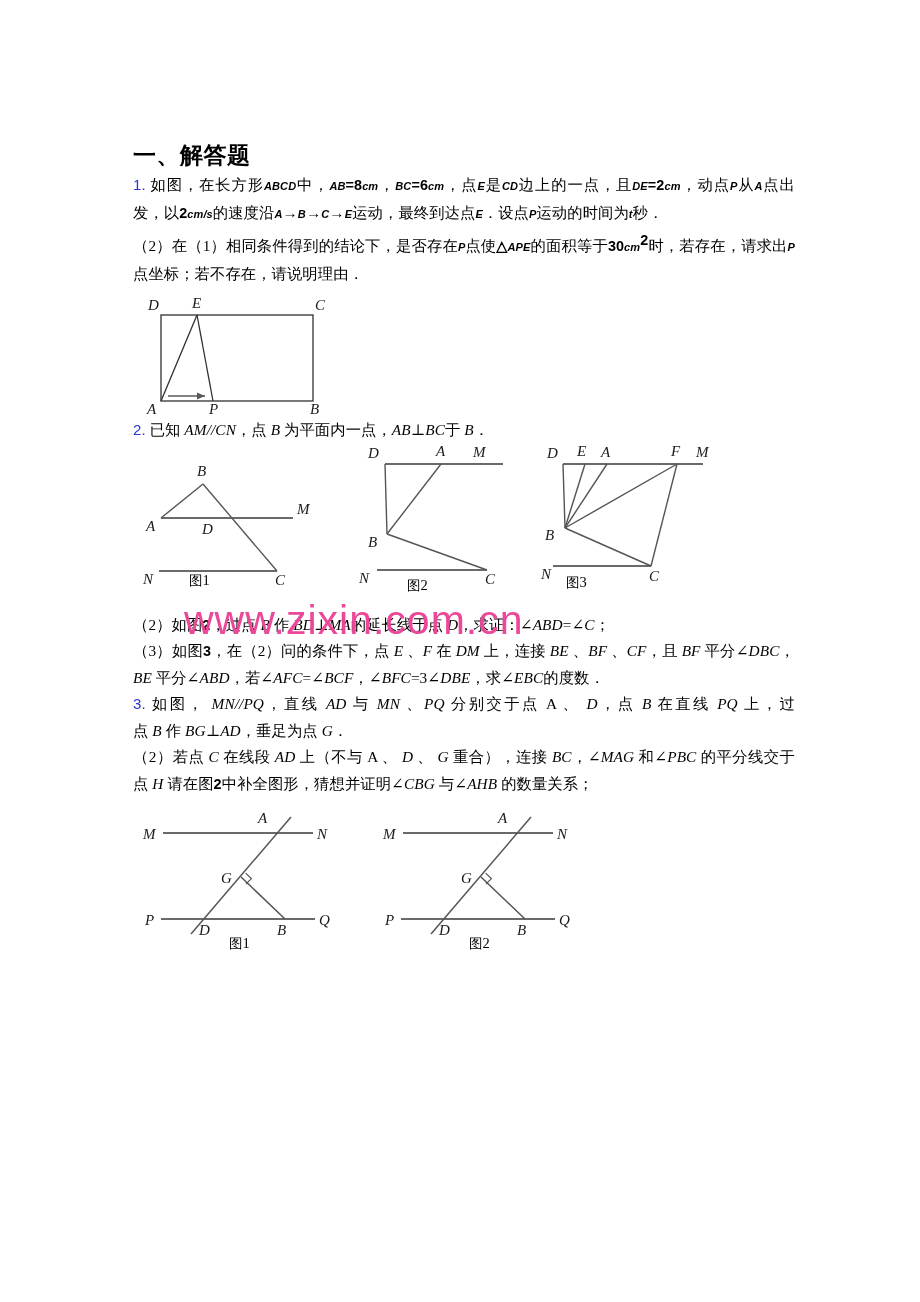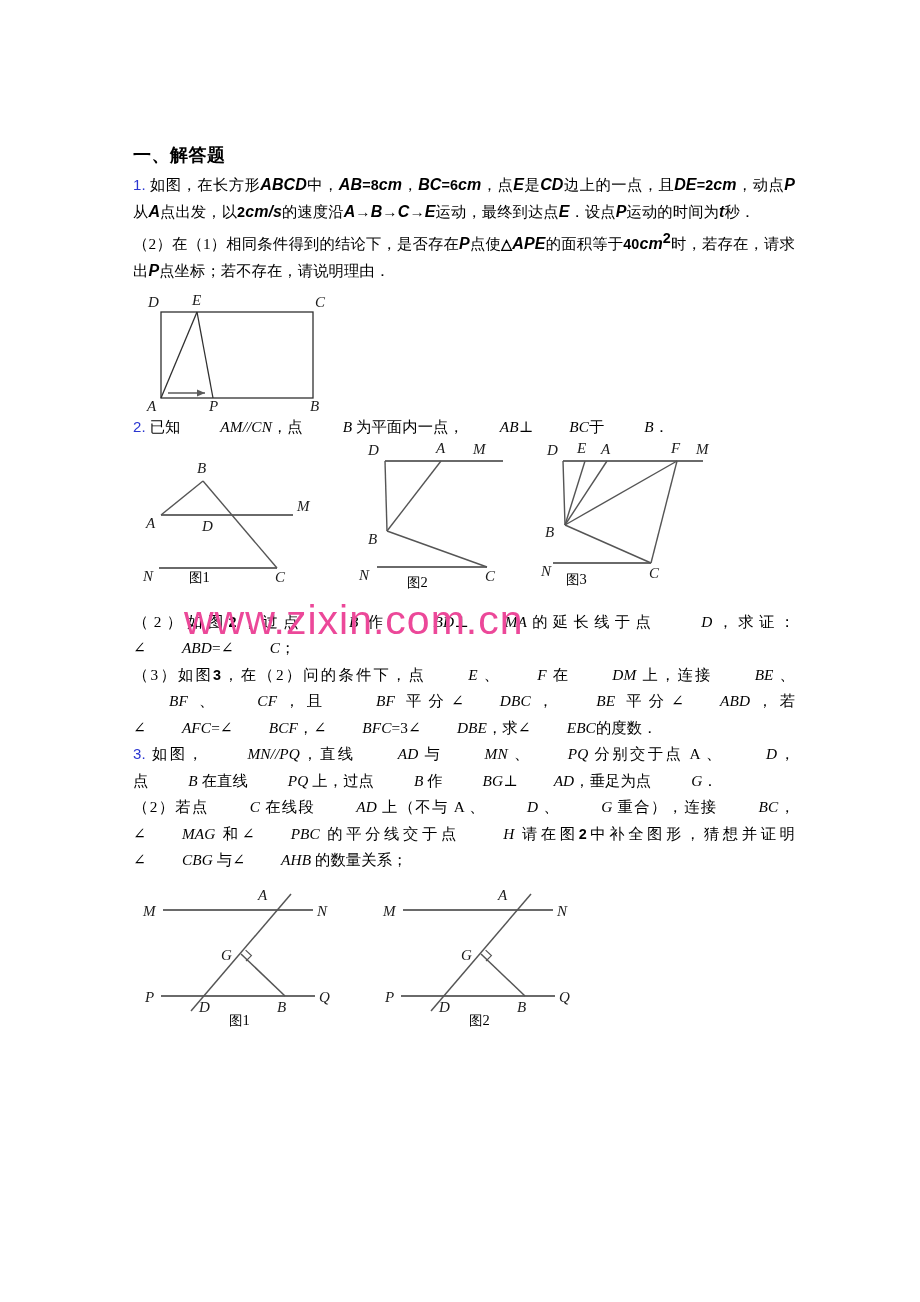--- a/index.html
+++ b/index.html
@@ -42,41 +42,41 @@
     z-index: 5;
     pointer-events: none;
     white-space: nowrap;
     line-height: 56px;
   }
 
   
   .section-title {
     font-family: "Liberation Sans", sans-serif;
     font-weight: bold;
-    font-size: 18px;
+    font-size: 23px;
     letter-spacing: 0.5px;
     margin: 0 0 6px 0;
     line-height: 22px;
   }
   .qnum {
     color: #2b36d0;
     font-family: "Liberation Sans", sans-serif;
     font-size: 15px;
     font-weight: normal;
   }
   p.para {
     margin: 0;
     font-size: 15.3px;
     line-height: 26.5px;
     text-align: justify;
     text-justify: inter-character;
     letter-spacing: 0.1px;
   }
-  .i  { font-style: italic; padding-left: 36px; }
-  .bi { font-style: italic; font-weight: bold; font-family: "Liberation Sans", sans-serif; font-size: 16px;}
+  .i  { font-style: italic; }
+  .bi { font-style: italic; font-weight: bold; font-family: "Liberation Sans", sans-serif; font-size: 11px;}
   .sans { font-family: "Liberation Sans", sans-serif; font-size: 14.4px; font-weight: bold;}
   sup { font-size: 0.68em; vertical-align: super; }
 
   
   .figrow {
     position: relative;
     width: 662px;
   }
   .fig {
     position: absolute;
@@ -105,21 +105,21 @@
 
   <div class="watermark">www.zixin.com.cn</div>
 
   <div class="content">
 
     <div class="section-title">一、解答题</div>
 
     <p class="para"><span class="qnum">1.</span>&nbsp;如图，在长方形<span class="bi">ABCD</span>中，<span class="bi">AB</span><span class="sans">=8</span><span class="bi">cm</span>，<span class="bi">BC</span><span class="sans">=6</span><span class="bi">cm</span>，点<span class="bi">E</span>是<span class="bi">CD</span>边上的一点，且<span class="bi">DE</span><span class="sans">=2</span><span class="bi">cm</span>，动点<span class="bi">P</span>从<span class="bi">A</span>点出发，以<span class="sans">2</span><span class="bi">cm/s</span>的速度沿<span class="bi">A</span>→<span class="bi">B</span>→<span class="bi">C</span>→<span class="bi">E</span>运动，最终到达点<span class="bi">E</span>．设点<span class="bi">P</span>运动的时间为<span class="bi">t</span>秒．</p>
 
 
-    <p class="para">（2）在（1）相同条件得到的结论下，是否存在<span class="bi">P</span>点使<span class="sans">△</span><span class="bi">APE</span>的面积等于<span class="sans">40</span><span class="bi">cm</span><sup class="sans">2</sup>时，若存在，请求出<span class="bi">P</span>点坐标；若不存在，请说明理由．</p>
+    <p class="para">（2）在（1）相同条件得到的结论下，是否存在<span class="bi">P</span>点使<span class="sans">△</span><span class="bi">APE</span>的面积等于<span class="sans">30</span><span class="bi">cm</span><sup class="sans">2</sup>时，若存在，请求出<span class="bi">P</span>点坐标；若不存在，请说明理由．</p>
 
     <div class="figrow" style="height:130px;">
       <div class="fig" style="left:10px; top:6px;">
         <svg width="200" height="124" viewBox="0 0 200 124">
 
           <rect x="18" y="22" width="152" height="86" fill="none" stroke="#303030" stroke-width="1.3"></rect>
 
           <line x1="18" y1="108" x2="54" y2="22" stroke="#303030" stroke-width="1.3"></line>
           <line x1="54" y1="22" x2="70" y2="108" stroke="#303030" stroke-width="1.3"></line>
 

